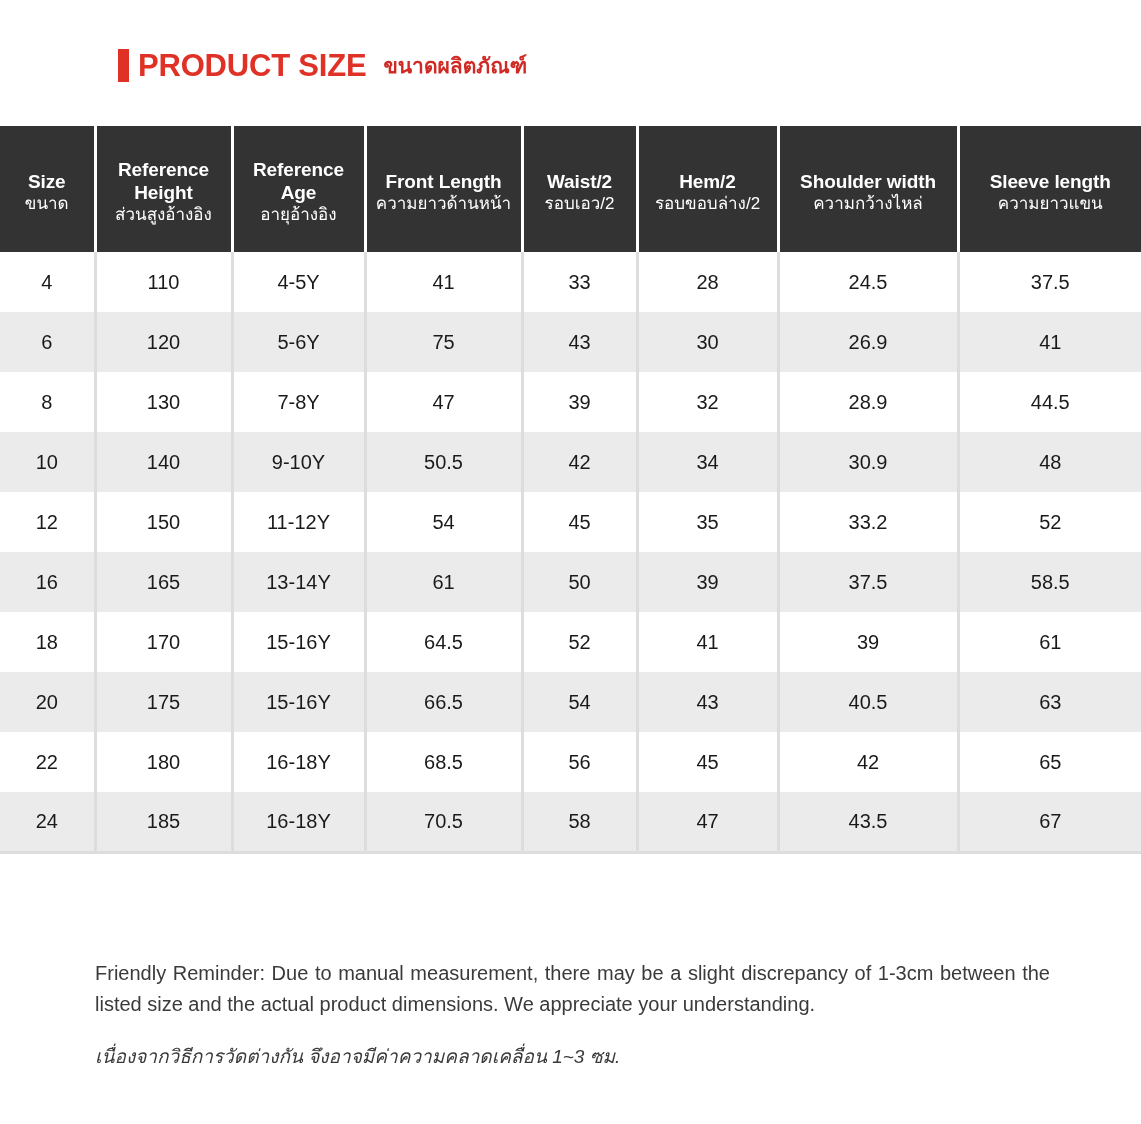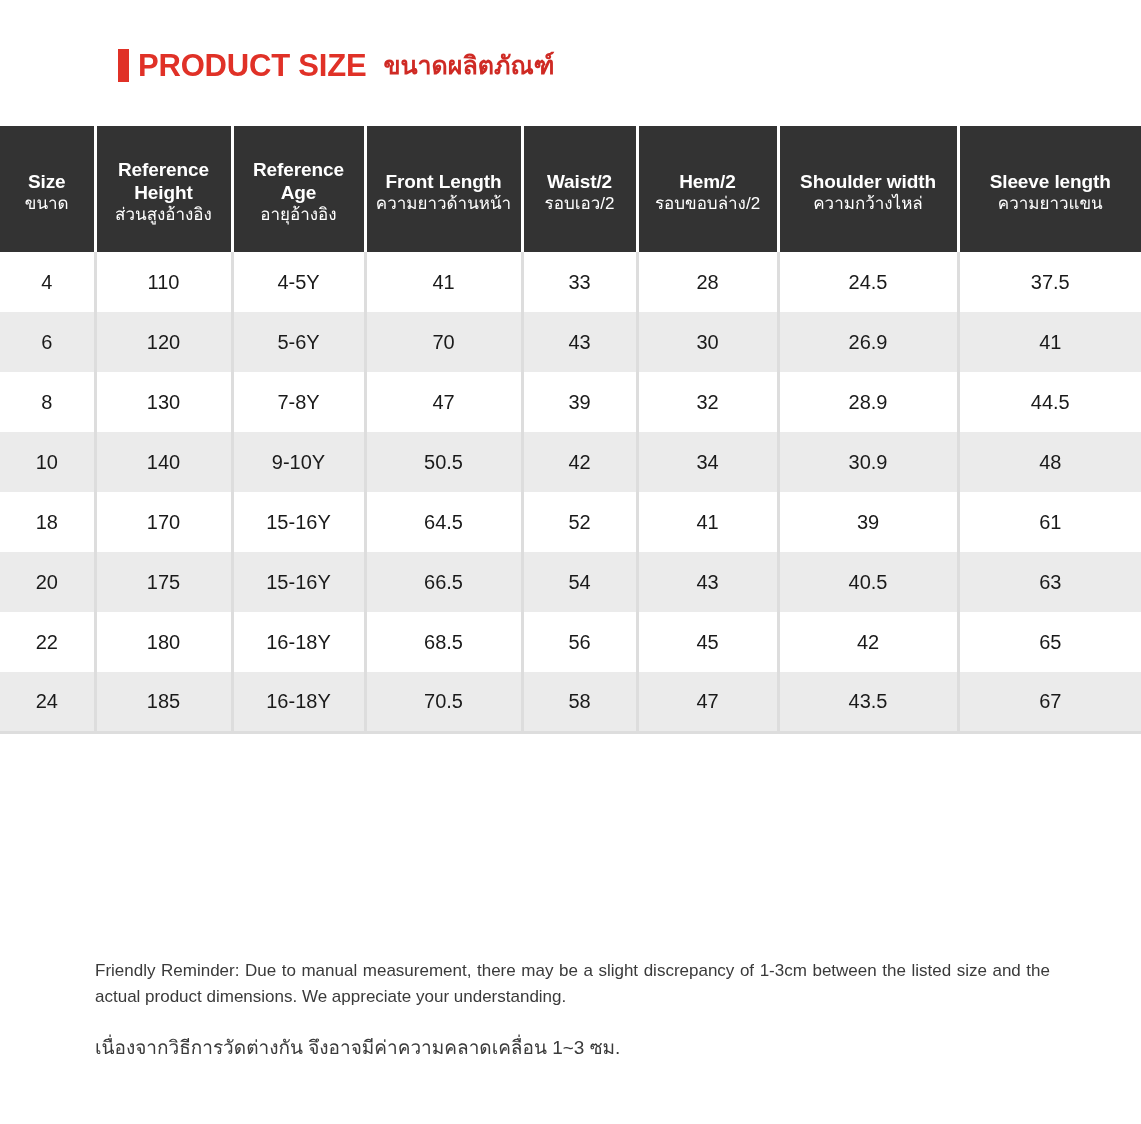--- a/index.html
+++ b/index.html
@@ -38,21 +38,21 @@
   }
   .title-en {
     font-size: 31px;
     font-weight: bold;
     color: #e03127;
     letter-spacing: -0.2px;
     line-height: 1;
     white-space: nowrap;
   }
   .title-th {
-    font-size: 25px;
+    font-size: 21px;
     font-weight: bold;
     color: #cf2a24;
     margin-left: 17px;
     line-height: 1;
     white-space: nowrap;
   }
 
   
   .size-table {
     position: absolute;
@@ -113,32 +113,33 @@
   tbody tr:last-child td   { border-bottom: 3px solid #dddddd; }
 
   
   .notes {
     position: absolute;
     left: 95px;
     top: 958px;
     width: 955px;
   }
   .note-en {
-    font-size: 17px;
+    font-size: 20px;
     line-height: 1.55;
     color: #3a3a3a;
     margin: 0;
     text-align: justify;
     text-align-last: left;
   }
   .note-th {
     font-size: 19px;
     line-height: 1.55;
     color: #3a3a3a;
     margin: 22px 0 0 0;
+    font-style: italic;
   }
 </style>
 </head>
 <body>
 
 <div class="page">
 
   <div class="title-row">
     <span class="title-bar"></span>
     <span class="title-en">PRODUCT SIZE</span>
@@ -200,21 +201,21 @@
           <td>41</td>
           <td>33</td>
           <td>28</td>
           <td>24.5</td>
           <td>37.5</td>
         </tr>
         <tr>
           <td>6</td>
           <td>120</td>
           <td>5-6Y</td>
-          <td>70</td>
+          <td>75</td>
           <td>43</td>
           <td>30</td>
           <td>26.9</td>
           <td>41</td>
         </tr>
         <tr>
           <td>8</td>
           <td>130</td>
           <td>7-8Y</td>
           <td>47</td>
@@ -227,20 +228,40 @@
           <td>10</td>
           <td>140</td>
           <td>9-10Y</td>
           <td>50.5</td>
           <td>42</td>
           <td>34</td>
           <td>30.9</td>
           <td>48</td>
         </tr>
         <tr>
+          <td>12</td>
+          <td>150</td>
+          <td>11-12Y</td>
+          <td>54</td>
+          <td>45</td>
+          <td>35</td>
+          <td>33.2</td>
+          <td>52</td>
+        </tr>
+        <tr>
+          <td>16</td>
+          <td>165</td>
+          <td>13-14Y</td>
+          <td>61</td>
+          <td>50</td>
+          <td>39</td>
+          <td>37.5</td>
+          <td>58.5</td>
+        </tr>
+        <tr>
           <td>18</td>
           <td>170</td>
           <td>15-16Y</td>
           <td>64.5</td>
           <td>52</td>
           <td>41</td>
           <td>39</td>
           <td>61</td>
         </tr>
         <tr>

